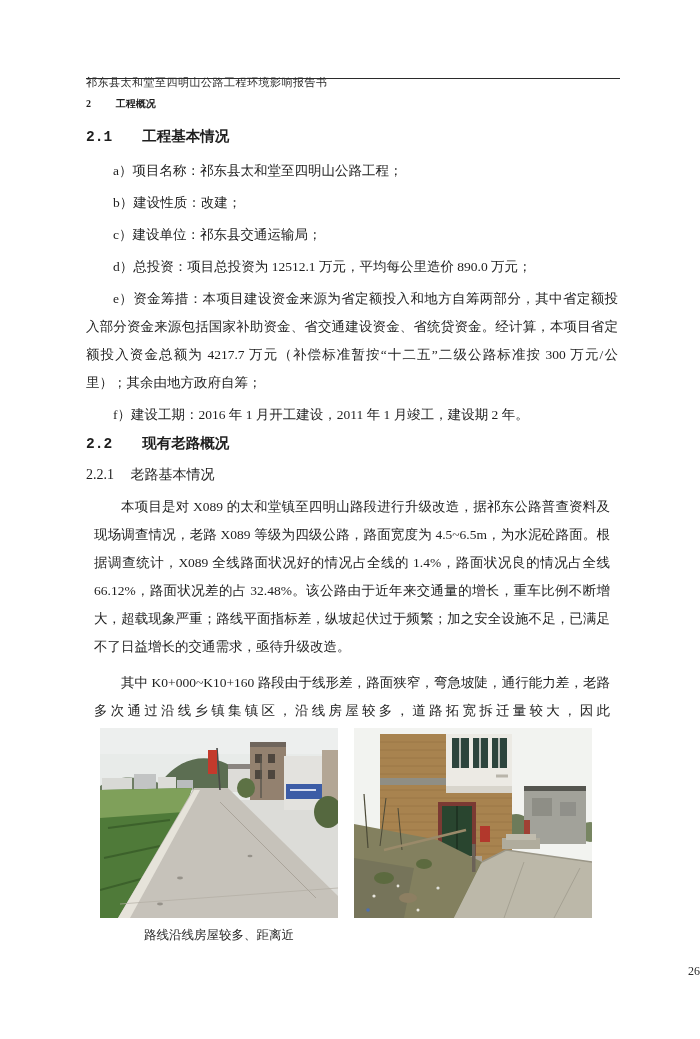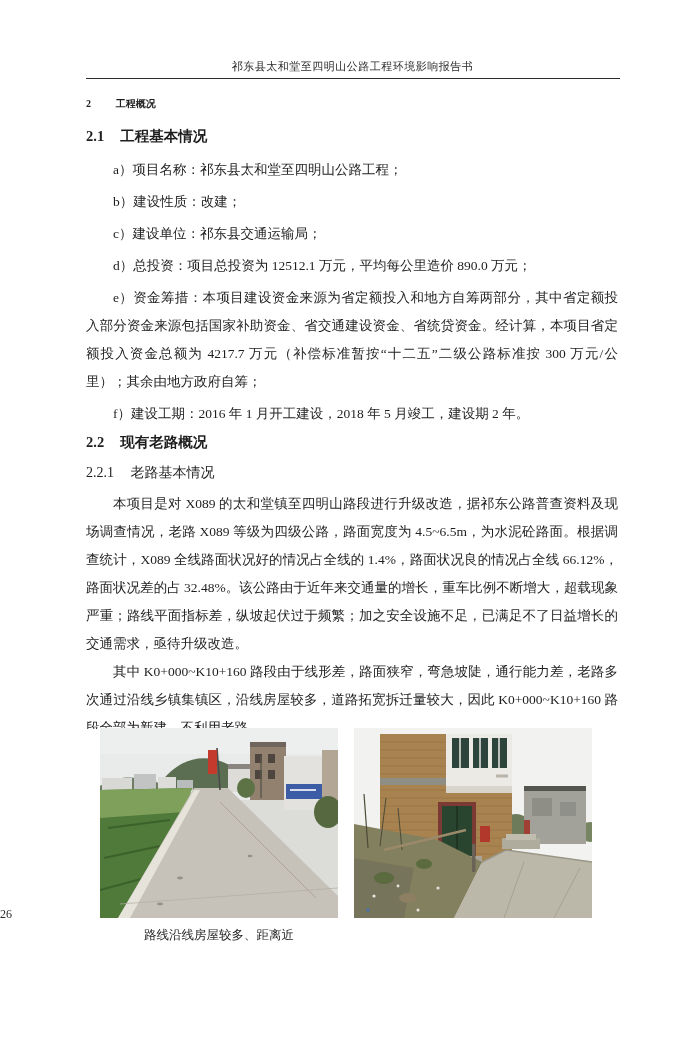--- a/index.html
+++ b/index.html
@@ -2,56 +2,56 @@
 <html><head>
 <meta charset="utf-8">
 <style>
   html,body { margin:0; padding:0; background:#ffffff; }
   .page {
     position:relative; width:700px; height:1039px; margin:0 auto;
     background:#ffffff; color:#1e1e1e; overflow:hidden;
     font-family:"Liberation Serif","DejaVu Serif",serif;
   }
   .running-header {
-    position:absolute; top:59px; left:86px; width:533px;
-    text-align:center; font-size:11px; letter-spacing:0.5px; color:#2b2b2b;
+    position:absolute; top:75px; left:86px; width:533px;
+    text-align:left; font-size:11px; letter-spacing:0.5px; color:#2b2b2b;
   }
   .header-rule {
     position:absolute; top:78px; left:86px; width:534px;
     border-top:1.6px solid #2b2b2b; height:0;
   }
   .content {
     position:absolute; top:93px; left:86px; width:532px; height:636px;
     font-size:13.5px; line-height:28px; text-align:justify; overflow:hidden;
   }
   .h-l1 { margin:0 0 12px 0; line-height:21px; font-size:10px; font-weight:700;
           font-family:"Liberation Sans","DejaVu Sans",sans-serif; }
   .h-l1 .h-num { font-family:"Liberation Serif",serif; margin-right:22px; }
   .h-l2 { margin:0 0 9px 0; line-height:21px; font-size:14.5px; font-weight:700;
           font-family:"Liberation Sans","DejaVu Sans",sans-serif; }
-  .h-l2 .h-num { font-family:Liberation Serif, serif; margin-right:12px; }
+  .h-l2 .h-num { font-family:Liberation Mono, monospace; margin-right:26px; }
   .h-l3 { margin:0 0 7px 0; line-height:21px; font-size:14px; font-weight:400;
           font-family:"Liberation Serif","DejaVu Serif",serif; }
   .h-l3 .h-num { margin-right:13px; }
   .item { margin:0 0 4px 0; text-indent:2em; }
-  .para { margin:0; text-indent:2em; }
+  .para { margin:8px; text-indent:2em; }
   .figures-row {
     position:absolute; top:728px; left:100px; width:500px;
     display:flex; gap:16px;
   }
   figure { margin:0; width:238px; }
   .photo { width:238px; height:190px; overflow:hidden; background:#dcdcd8; }
   .photo svg { display:block; width:238px; height:190px; }
   figcaption {
     margin-top:9px; text-align:center; font-size:12.5px; color:#1e1e1e;
     line-height:16px;
   }
   .page-footer {
-    position:absolute; top:907px; left:0; width:700px;
-    text-align:left; font-size:12px; color:#2b2b2b;
+    position:absolute; top:964px; left:0; width:700px;
+    text-align:right; font-size:12px; color:#2b2b2b;
   }
 </style>
 </head>
 <body>
 
 <div class="page">
 
   <div class="running-header">
     <span>祁东县太和堂至四明山公路工程环境影响报告书</span>
   </div>
@@ -67,21 +67,21 @@
     <h2 class="h-l2">
       <span class="h-num">2.1</span>
       <span>工程基本情况</span>
     </h2>
 
     <p class="item">a）项目名称：祁东县太和堂至四明山公路工程；</p>
     <p class="item">b）建设性质：改建；</p>
     <p class="item">c）建设单位：祁东县交通运输局；</p>
     <p class="item">d）总投资：项目总投资为 12512.1 万元，平均每公里造价 890.0 万元；</p>
     <p class="item">e）资金筹措：本项目建设资金来源为省定额投入和地方自筹两部分，其中省定额投入部分资金来源包括国家补助资金、省交通建设资金、省统贷资金。经计算，本项目省定额投入资金总额为 4217.7 万元（补偿标准暂按“十二五”二级公路标准按 300 万元/公里）；其余由地方政府自筹；</p>
-    <p class="item">f）建设工期：2016 年 1 月开工建设，2018 年 5 月竣工，建设期 2 年。</p>
+    <p class="item">f）建设工期：2016 年 1 月开工建设，2011 年 1 月竣工，建设期 2 年。</p>
 
     <h2 class="h-l2">
       <span class="h-num">2.2</span>
       <span>现有老路概况</span>
     </h2>
 
     <h3 class="h-l3">
       <span class="h-num">2.2.1</span>
       <span>老路基本情况</span>
     </h3>

